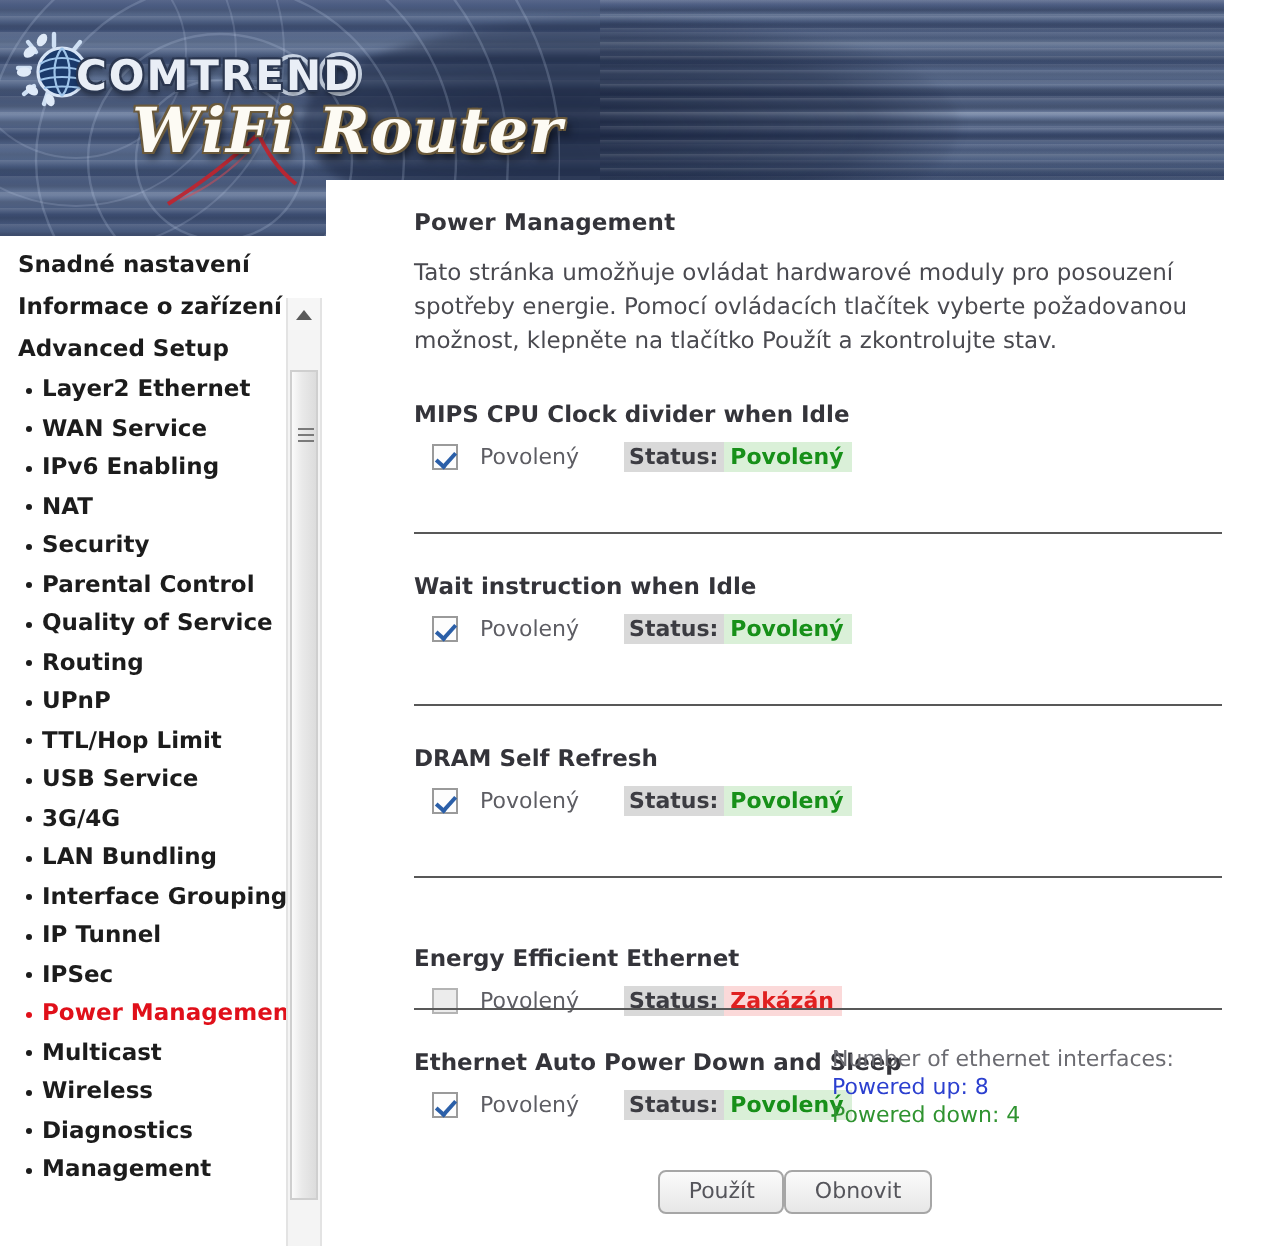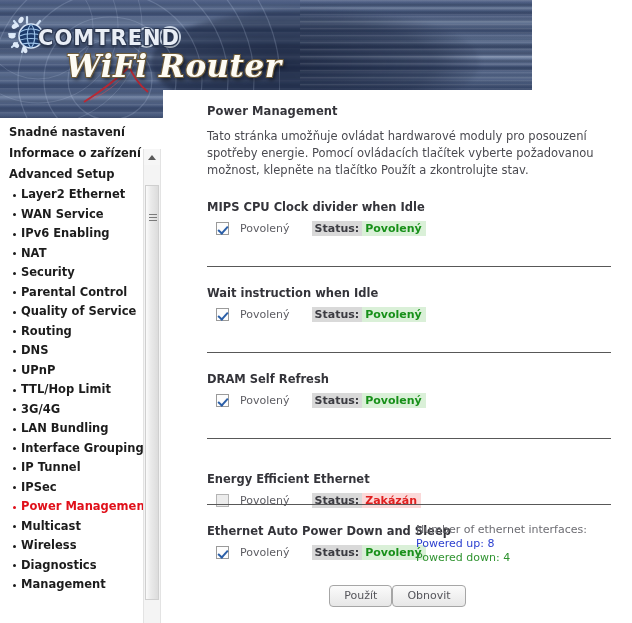--- a/index.html
+++ b/index.html
@@ -12,21 +12,21 @@
     height: 623px;
     position: relative;
     overflow: hidden;
     font-family: "DejaVu Sans", "Liberation Sans", sans-serif;
   }
 
   
   #banner {
     position: absolute;
     left: 0; top: 0;
-    width: 532px; height: 122px;
+    width: 612px; height: 122px;
     overflow: hidden;
     background:
       repeating-linear-gradient(
         to bottom,
         rgba(255,255,255,0.00) 0px,
         rgba(255,255,255,0.10) 2px,
         rgba(255,255,255,0.00) 4px,
         rgba(0,0,0,0.10) 6px,
         rgba(255,255,255,0.00) 8px),
       linear-gradient(to bottom,
@@ -464,23 +464,23 @@
       <div class="menu-top"><span>Informace o zařízení</span></div>
       <div class="menu-top"><span>Advanced Setup</span></div>
       <div class="menu-sub"><span>Layer2 Ethernet</span></div>
       <div class="menu-sub"><span>WAN Service</span></div>
       <div class="menu-sub"><span>IPv6 Enabling</span></div>
       <div class="menu-sub"><span>NAT</span></div>
       <div class="menu-sub"><span>Security</span></div>
       <div class="menu-sub"><span>Parental Control</span></div>
       <div class="menu-sub"><span>Quality of Service</span></div>
       <div class="menu-sub"><span>Routing</span></div>
-      <div class="menu-sub"><span>DNS</span></div>
       <div class="menu-sub"><span>UPnP</span></div>
       <div class="menu-sub"><span>TTL/Hop Limit</span></div>
+      <div class="menu-sub"><span>USB Service</span></div>
       <div class="menu-sub"><span>3G/4G</span></div>
       <div class="menu-sub"><span>LAN Bundling</span></div>
       <div class="menu-sub"><span>Interface Grouping</span></div>
       <div class="menu-sub"><span>IP Tunnel</span></div>
       <div class="menu-sub"><span>IPSec</span></div>
       <div class="menu-sub active"><span>Power Management</span></div>
       <div class="menu-sub"><span>Multicast</span></div>
       <div class="menu-sub"><span>Wireless</span></div>
       <div class="menu-sub"><span>Diagnostics</span></div>
       <div class="menu-sub"><span>Management</span></div>

